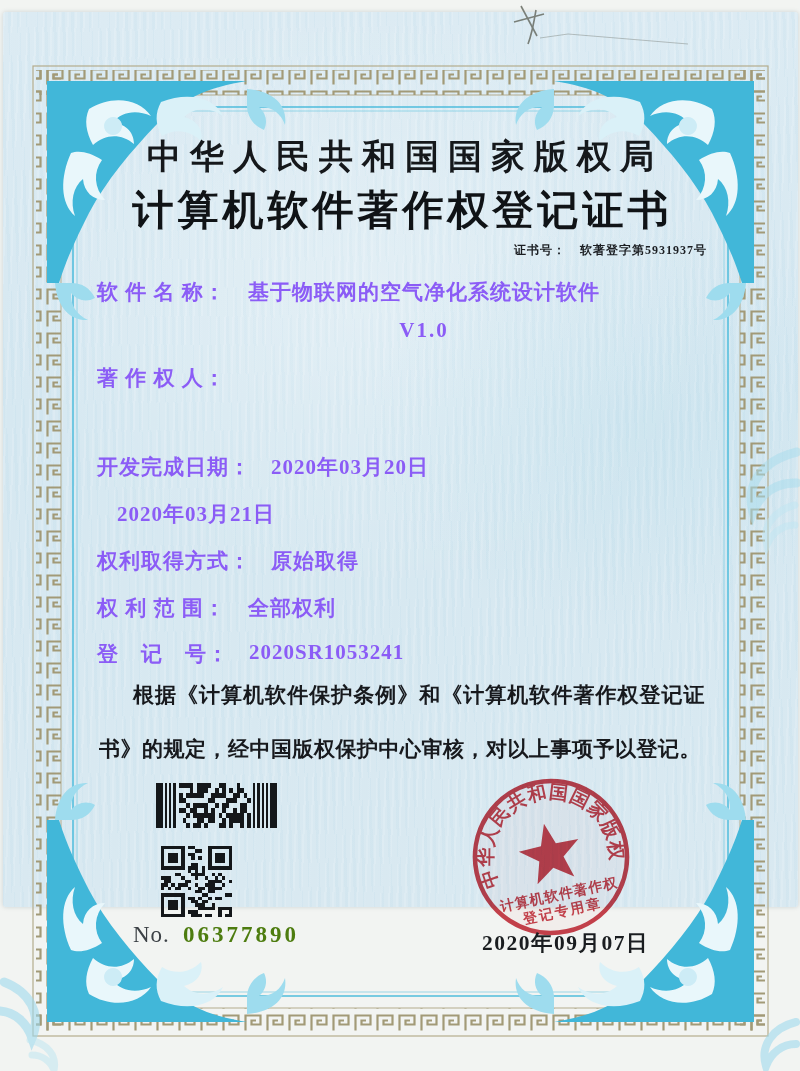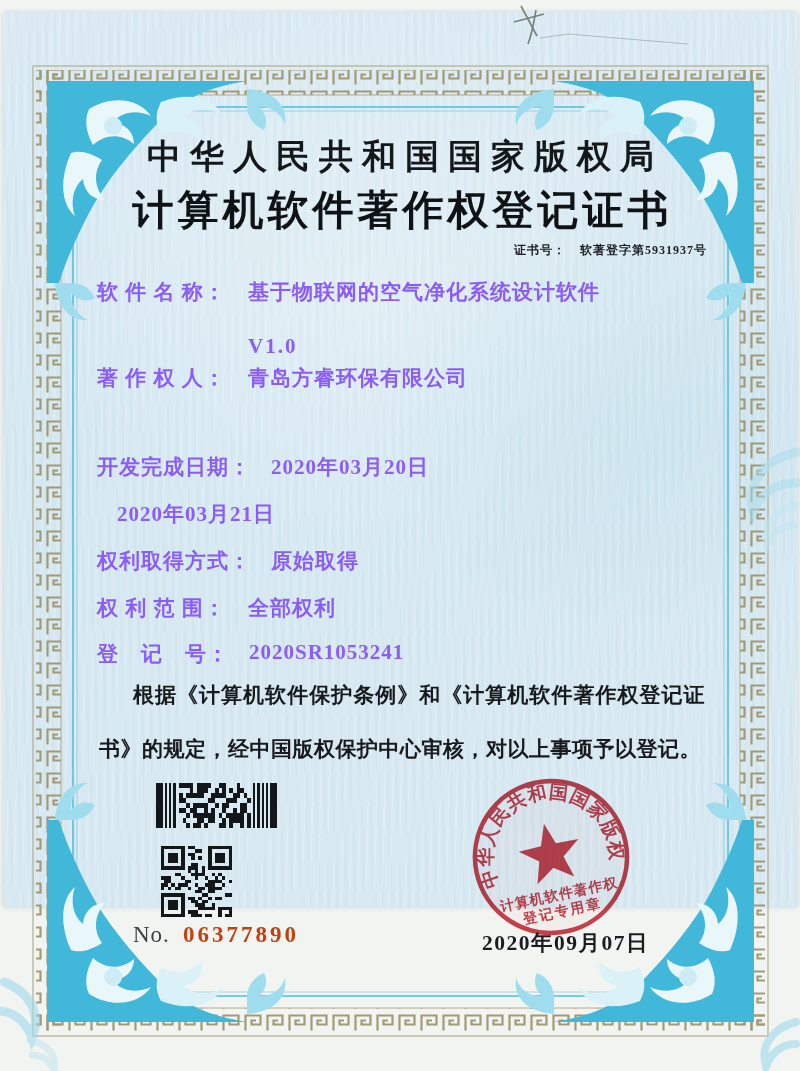--- a/index.html
+++ b/index.html
@@ -37,21 +37,21 @@
     white-space:nowrap;
     margin-left:19px;
   }
   .cert-no .v{margin-left:14px;}
   .row{
     position:absolute;left:97px;display:flex;align-items:flex-start;
     font-size:21px;font-weight:700;color:#8b5cf6;white-space:nowrap;
   }
   .row .lbl{min-width:131px;letter-spacing:1px;}
   .row .val{margin-left:20px;letter-spacing:1px;font-weight:700;}
-  .row .val .l2{display:block;margin-top:28px;letter-spacing:2px;}
+  .row .val .l2{display:block;margin-top:12px;letter-spacing:2px;text-align:center;}
   .statement{
     position:absolute;left:99px;top:668px;width:606px;
     font-size:21px;font-weight:700;color:#17191d;line-height:54px;
     text-indent:34px;text-align:justify;letter-spacing:0.5px;
   }
   .serial{
     position:absolute;left:133px;top:922px;font-size:23px;color:#3c4146;
     letter-spacing:1px;white-space:nowrap;
   }
   .serial .num{margin-left:13px;letter-spacing:3px;font-weight:700;}
@@ -126,21 +126,20 @@
   <div class="cert-no">
     <span>证书号：</span><span class="v">软著登字第5931937号</span>
   </div>
 
   <div class="row" style="top:278px">
     <span class="lbl">软 件 名 称：</span>
     <span class="val"><span>基于物联网的空气净化系统设计软件</span><span class="l2">V1.0</span></span>
   </div>
   <div class="row" style="top:364px">
     <span class="lbl">著 作 权 人：</span>
-    <span class="val">青岛方睿环保有限公司</span>
   </div>
   <div class="row" style="top:453px">
     <span class="lbl">开发完成日期：</span>
     <span class="val">2020年03月20日</span>
   </div>
   <div class="row" style="top:500px">
     <span class="val">2020年03月21日</span>
   </div>
   <div class="row" style="top:594px">
     <span class="lbl">权 利 范 围：</span>
@@ -388,21 +387,21 @@
         <rect x="11" y="20" width="1" height="1"></rect>
         <rect x="13" y="20" width="1" height="1"></rect>
         <rect x="14" y="20" width="1" height="1"></rect>
         <rect x="17" y="20" width="1" height="1"></rect>
         <rect x="19" y="20" width="1" height="1"></rect>
         <rect x="20" y="20" width="1" height="1"></rect>
       </g>
   </svg>
 
   <div class="serial">
-    <span>No.</span><span class="num" id="serialNum" style="color: #c2410c;">06377890</span>
+    <span>No.</span><span class="num" id="serialNum" style="color: #4d7c0f;">06377890</span>
   </div>
 
   <svg class="seal" width="166" height="166" viewBox="0 0 166 166">
     <circle cx="83" cy="83" r="76" fill="rgba(225,90,100,0.05)" stroke="#c9333f" stroke-width="4.6"></circle>
     <path id="sealArc" d="M 27,102 A 59,59 0 1 1 139,102" fill="none"></path>
     <text font-size="19" font-weight="700" fill="#c9333f" letter-spacing="1" font-family="Liberation Serif, DejaVu Serif, serif">
       <textPath href="#sealArc" xlink:href="#sealArc" startOffset="2" textLength="238" lengthAdjust="spacingAndGlyphs">中华人民共和国国家版权局</textPath>
     </text>
     <polygon fill="#c9333f" points="83,49 90.6,70.5 113.4,71.1 95.4,85 101.8,106.9 83,94 64.2,106.9 70.6,85 52.6,71.1 75.4,70.5"></polygon>
     <text x="83" y="126" text-anchor="middle" font-size="14" font-weight="700" fill="#c9333f" letter-spacing="1" font-family="Liberation Serif, DejaVu Serif, serif">计算机软件著作权</text>

